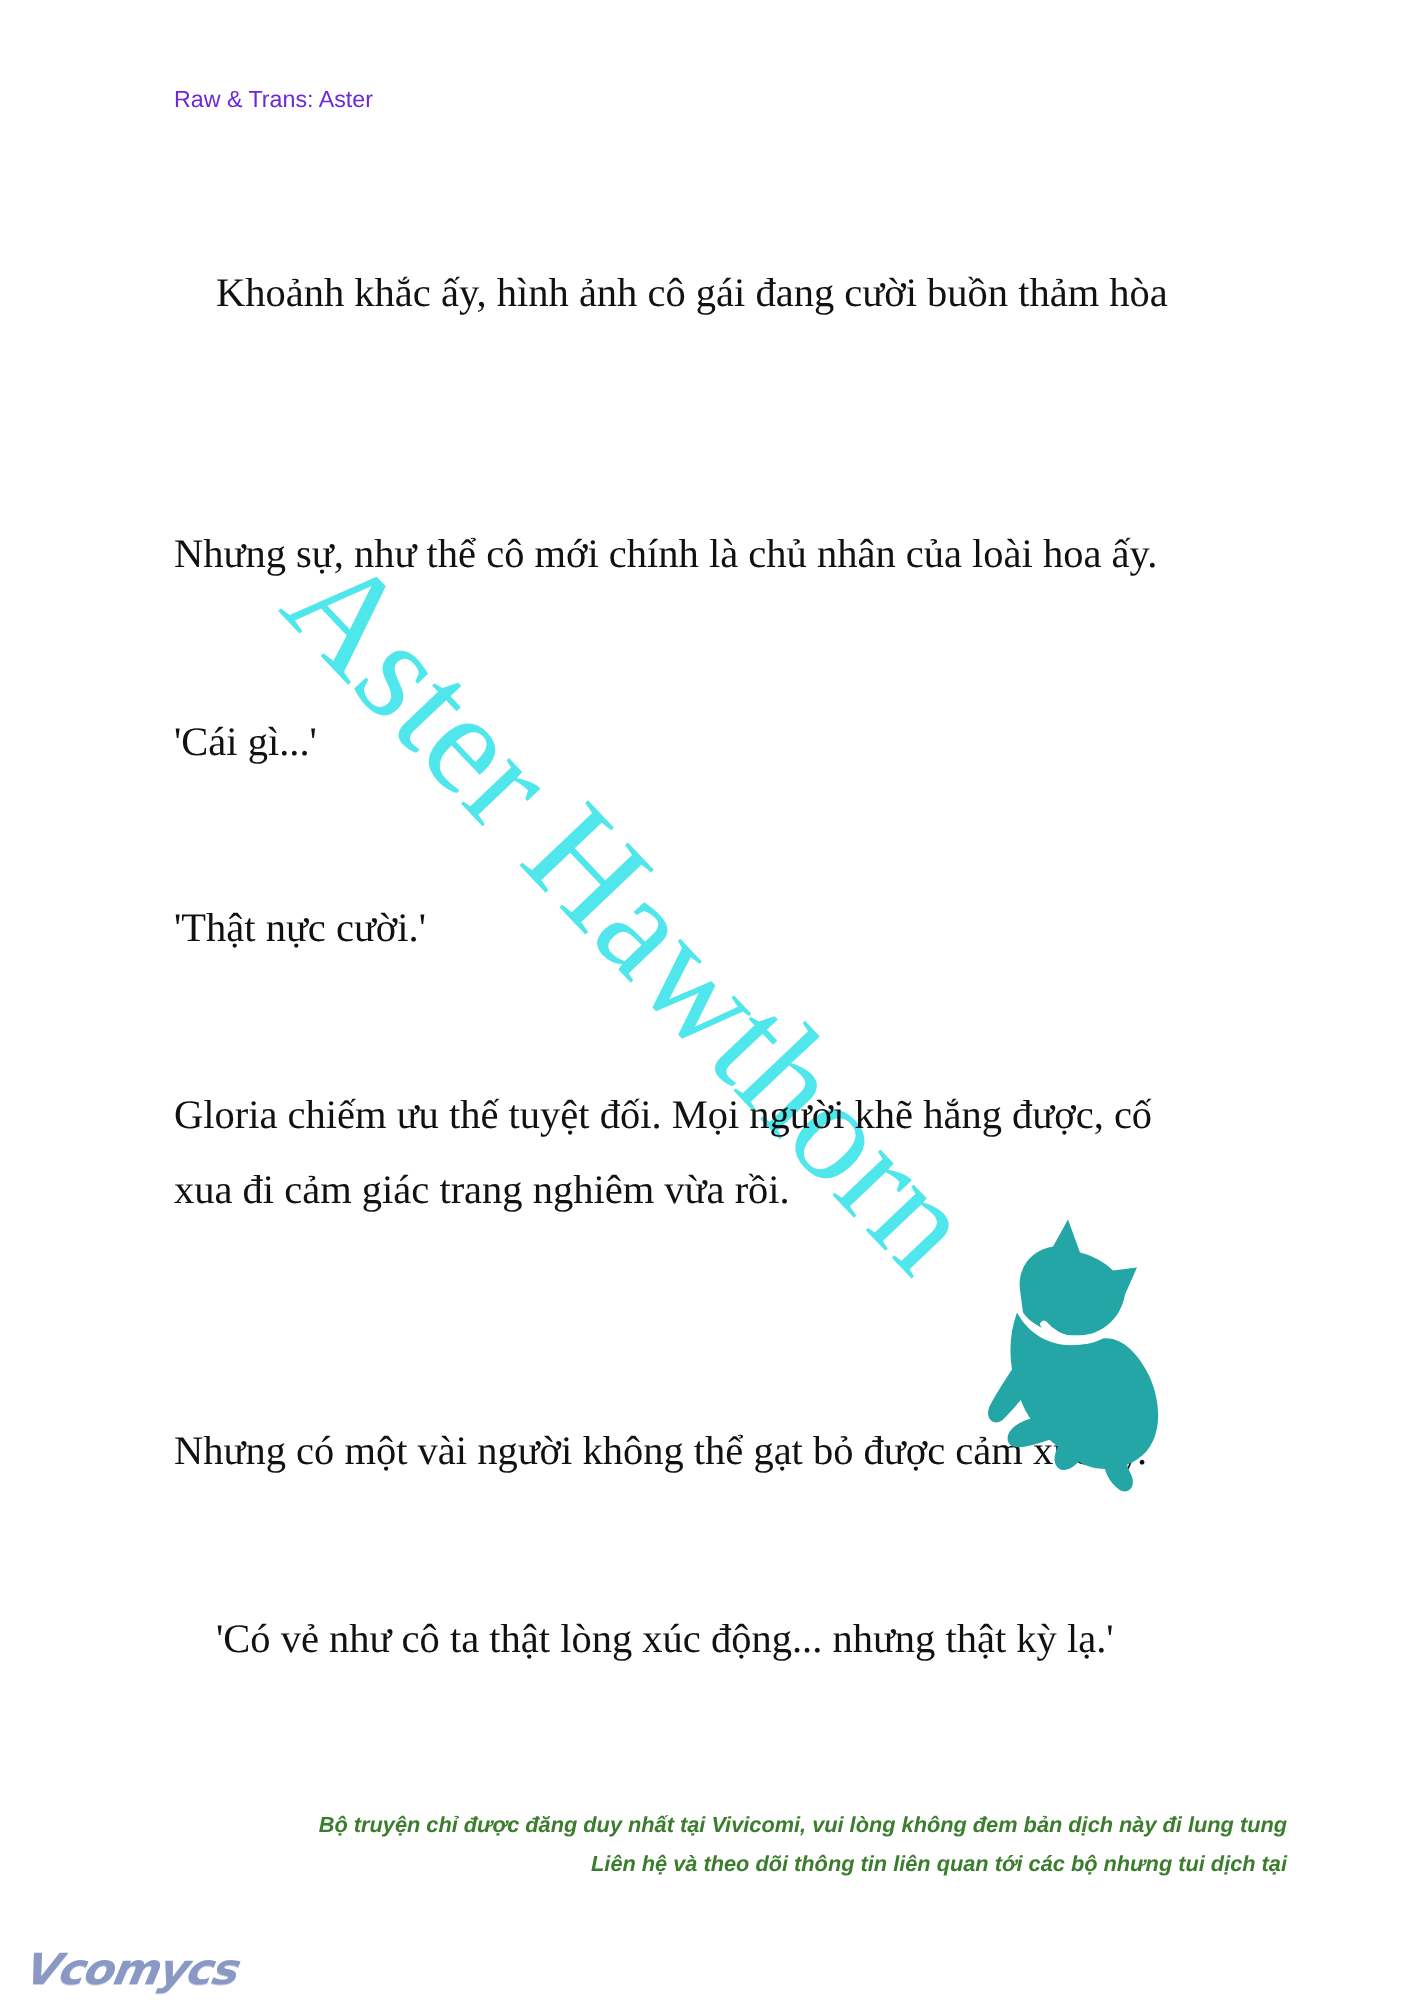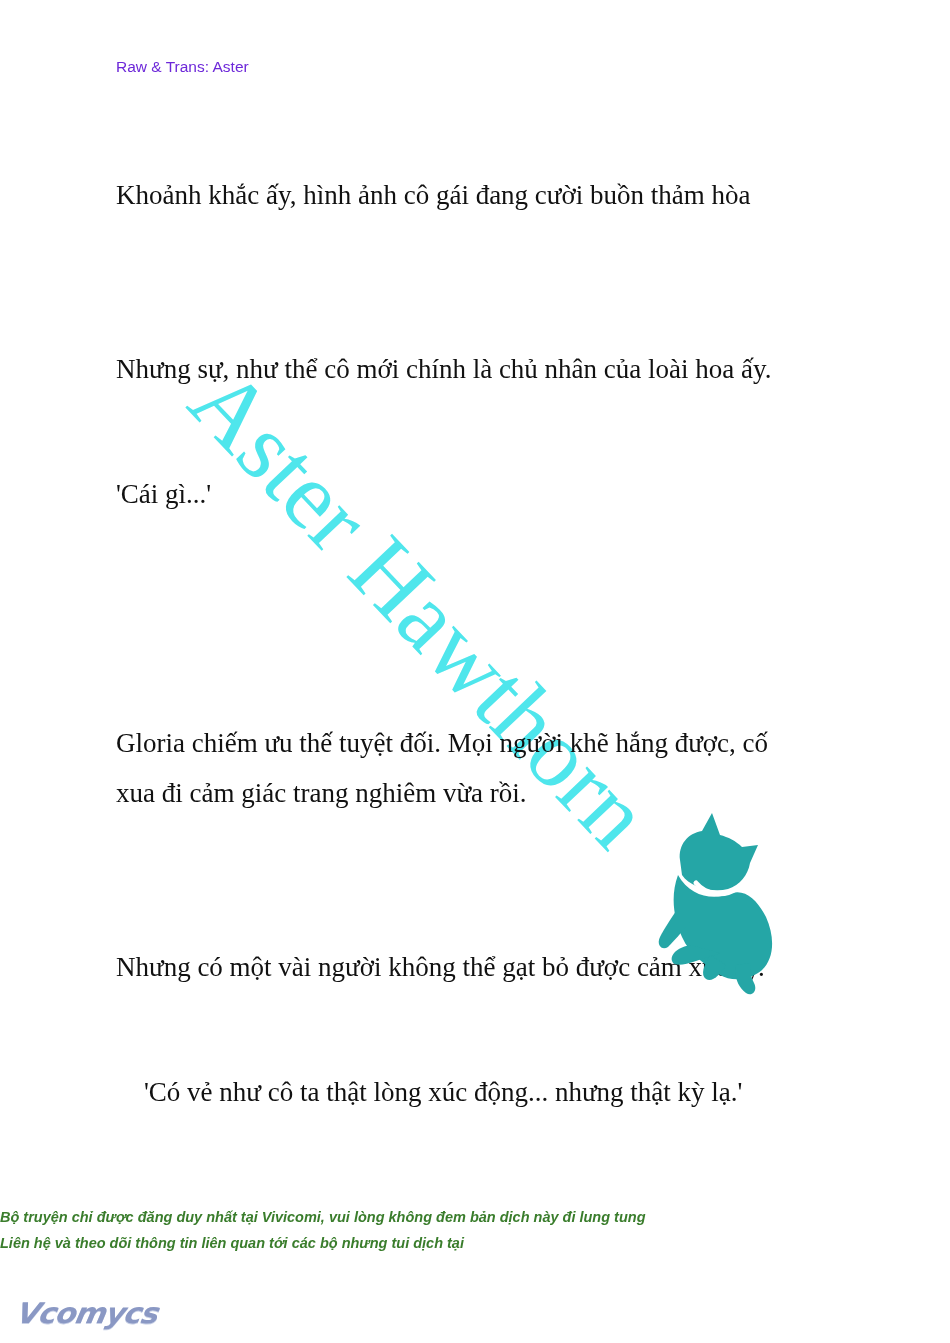--- a/index.html
+++ b/index.html
@@ -60,21 +60,21 @@
       left: 650px;
       top: 805px;
       width: 140px;
       height: 190px;
       z-index: 3;
     }
     .notice {
       position: absolute;
       left: 0;
       width: 858px;
-      text-align: left;
+      text-align: right;
       font-family: "Liberation Sans", sans-serif;
       font-style: italic;
       font-weight: bold;
       font-size: 14.5px;
       color: #3a7d2c;
       white-space: nowrap;
     }
     .logo {
       position: absolute;
       left: 18px;
@@ -93,28 +93,31 @@
 </head>
 <body>
 
 <div class="page">
 
   <div class="header-credit">Raw &amp; Trans: Aster</div>
 
   <div class="watermark">Aster Hawthorn</div>
 
   <div class="text-layer">
-    <div class="para" style="top:170px;">
+    <div class="para" style="top:170px;margin-left:28px;">
       <div>Khoảnh khắc ấy, hình ảnh cô gái đang cười buồn thảm hòa</div>
     </div>
     <div class="para" style="top:344px;">
       <div>Nhưng sự, như thể cô mới chính là chủ nhân của loài hoa ấy.</div>
     </div>
     <div class="para" style="top:469px;">
       <div>'Cái gì...'</div>
+    </div>
+    <div class="para" style="top:593px;">
+      <div>'Thật nực cười.'</div>
     </div>
     <div class="para" style="top:718px;">
       <div>Gloria chiếm ưu thế tuyệt đối. Mọi người khẽ hắng được, cố</div>
       <div>xua đi cảm giác trang nghiêm vừa rồi.</div>
     </div>
     <div class="para" style="top:942px;">
       <div>Nhưng có một vài người không thể gạt bỏ được cảm xúc ấy.</div>
     </div>
     <div class="para" style="top:1067px;margin-left:28px;">
       <div>'Có vẻ như cô ta thật lòng xúc động... nhưng thật kỳ lạ.'</div>

